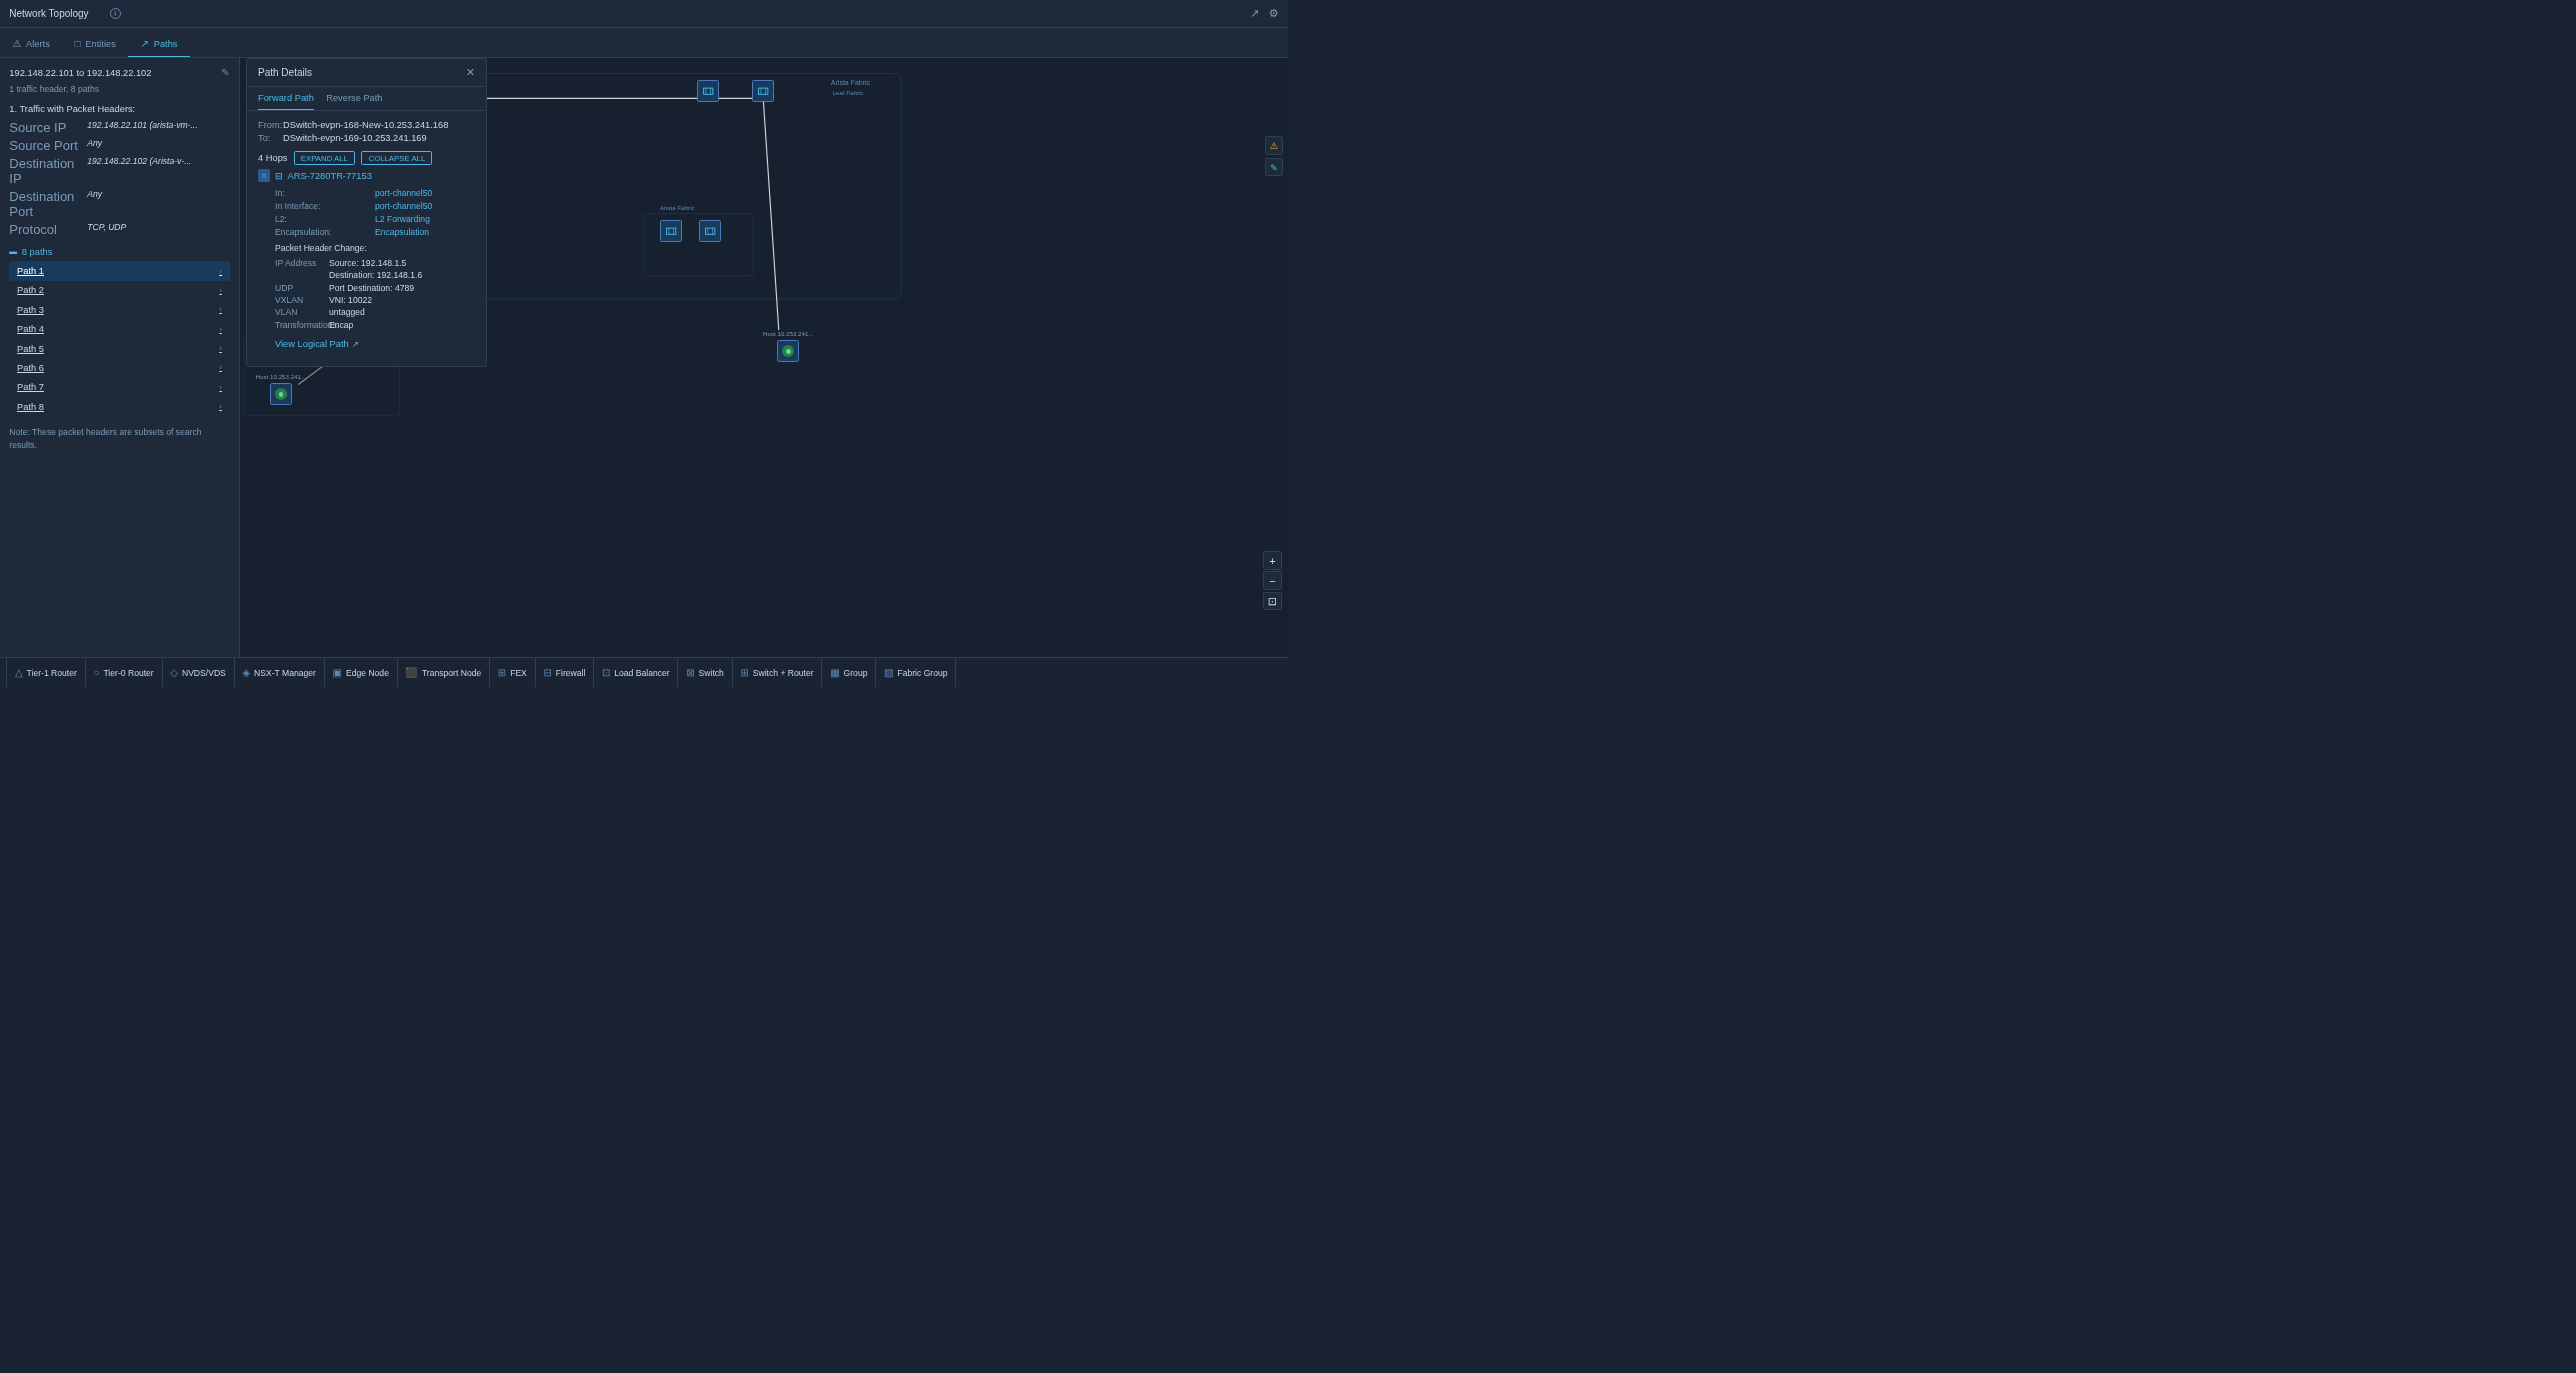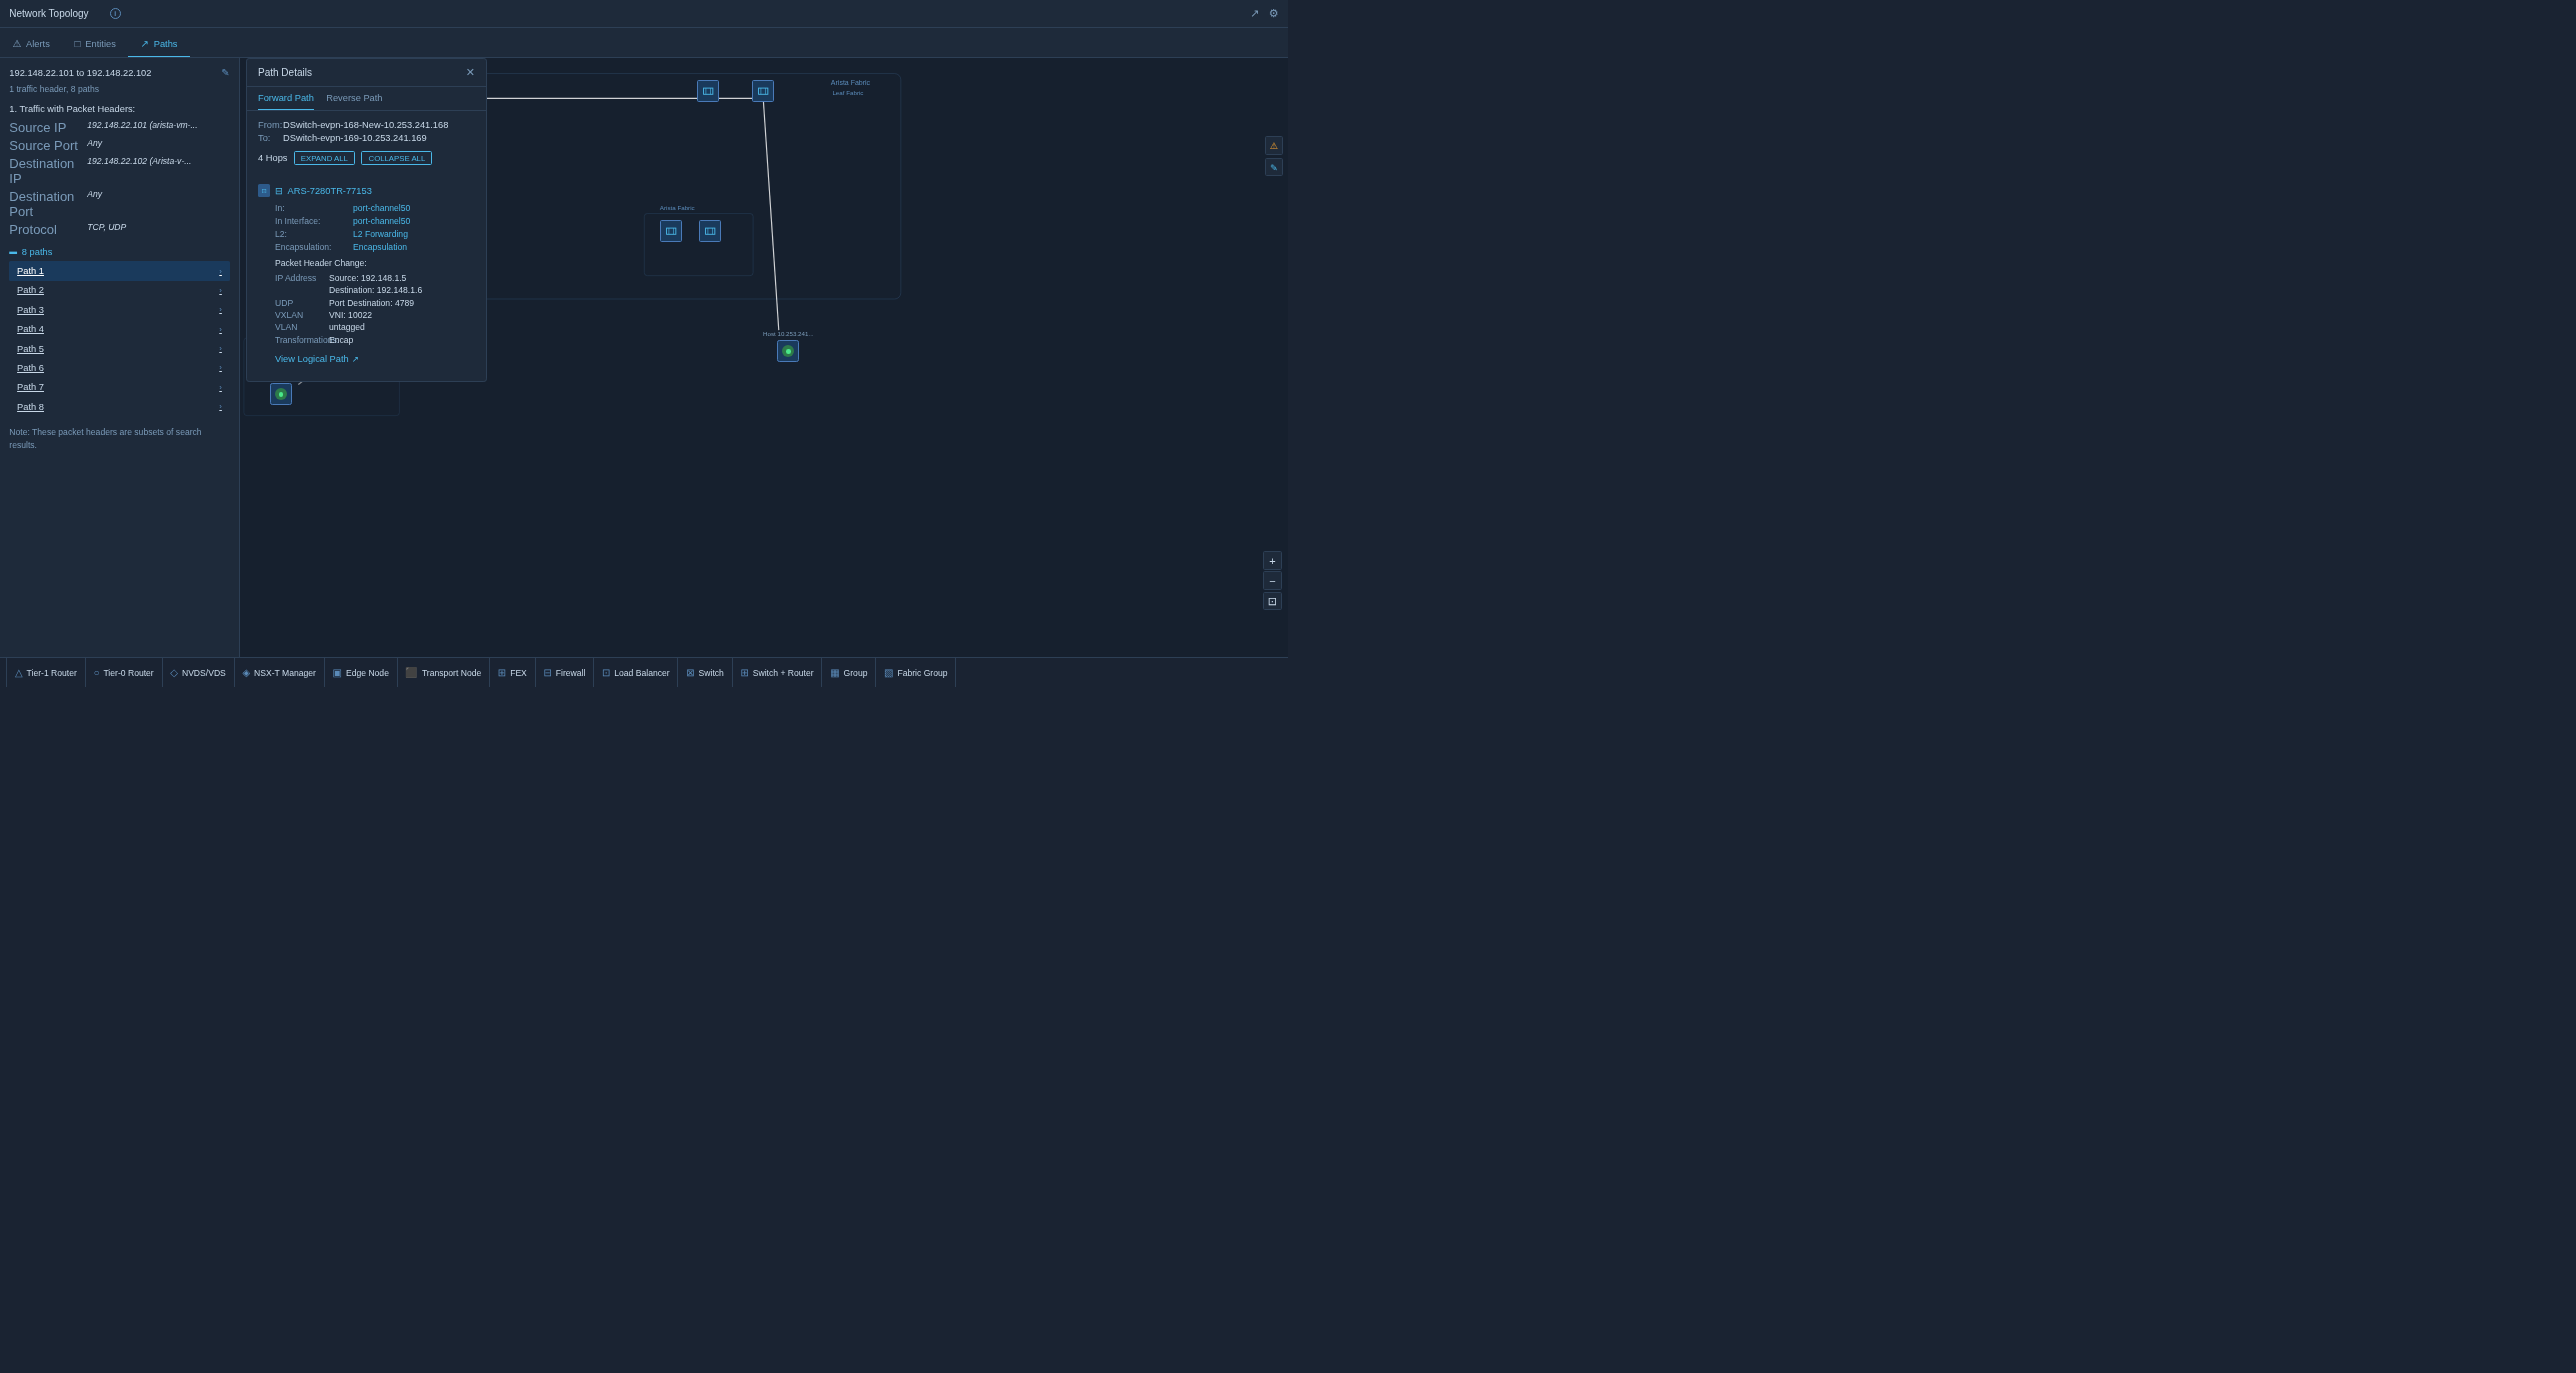--- a/index.html
+++ b/index.html
@@ -262,21 +262,21 @@
       flex-shrink: 0;
     }
     .from-to-value {
       color: #c8d8e8;
     }
 
     .hops-header {
       display: flex;
       align-items: center;
       gap: 6.2px;
-      margin-bottom: 19px;
+      margin-bottom: 4px;
     }
     .hops-label {
       color: #c8d8e8;
       font-size: 9.3px;
     }
     .hops-btn {
       padding: 1.6px 6.2px;
       border: 0.8px solid #4ab8e8;
       background: transparent;
       color: #4ab8e8;
@@ -318,21 +318,21 @@
       padding-left: 17px;
       margin-bottom: 7.8px;
     }
     .hop-detail-row {
       display: flex;
       margin-bottom: 3.1px;
       font-size: 8.6px;
     }
     .hop-detail-label {
       color: #7a9ab8;
-      width: 78px;
+      width: 100px;
       flex-shrink: 0;
     }
     .hop-detail-value {
       color: #4ab8e8;
     }
 
     .pkt-header-section {
       margin-top: 6.2px;
     }
     .pkt-header-title {

